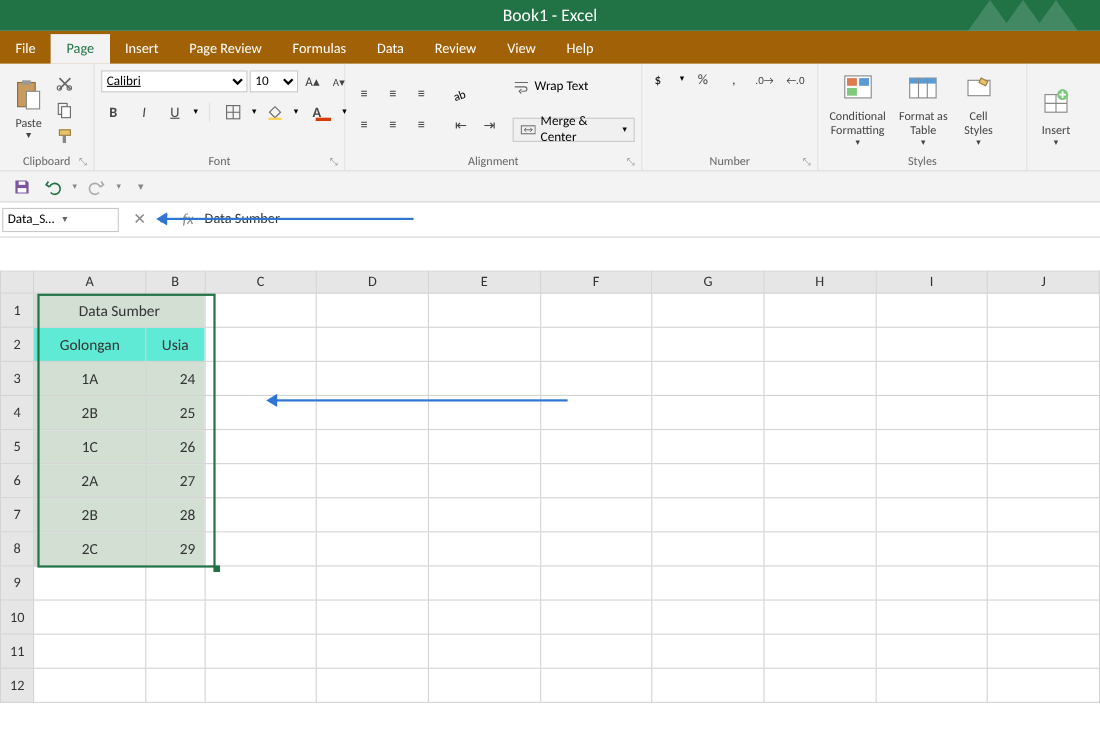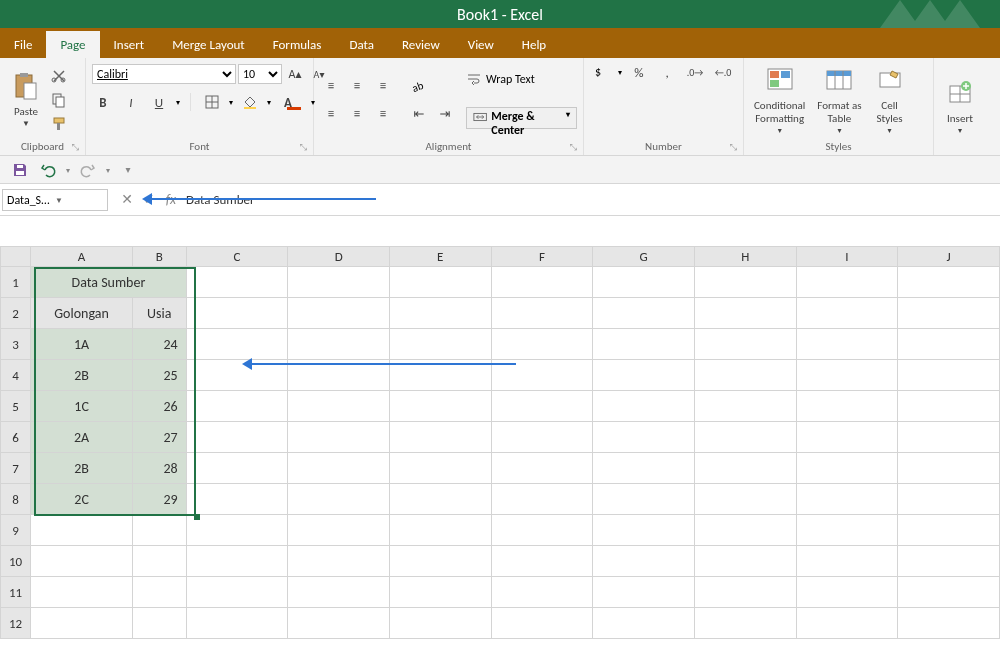--- a/index.html
+++ b/index.html
@@ -24,23 +24,23 @@
   .group-body { flex: 1; display: flex; align-items: center; }
 
   .big-btn { display: flex; flex-direction: column; align-items: center; font-size: 11px; color: #444; padding: 2px 4px; text-align: center; }
   .big-btn svg, .big-btn .icon { height: 32px; width: 32px; margin-bottom: 2px; }
 
   .small-btn { width: 22px; height: 22px; display: inline-flex; align-items: center; justify-content: center; font-size: 13px; color: #444; }
   .row { display: flex; align-items: center; gap: 2px; }
   .col { display: flex; flex-direction: column; gap: 2px; }
 
   select, .dropdown { font-size: 12px; border: 1px solid #c8c8c8; background: #fff; height: 20px; }
-  select.font { width: 144px; text-decoration: underline; } select.size { width: 44px; }
-
-  .merge-btn { border: 1px solid #c8c8c8; background: #f0f0f0; font-size: 12px; display: flex; gap: 4px; padding: 1px 6px; height: 22px; font-weight: bold; }
+  select.font { width: 133px; text-decoration: underline; } select.size { width: 44px; }
+
+  .merge-btn { border: 1px solid #c8c8c8; background: #f0f0f0; font-size: 12px; display: flex; align-items: center; gap: 4px; padding: 1px 6px; height: 22px; }
 
   
   .qat { background: #f3f3f3; border-bottom: 1px solid #d6d6d6; height: 28px; display: flex; align-items: center; gap: 8px; padding-left: 10px; }
   .qat-btn { width: 20px; height: 20px; display: flex; align-items: center; justify-content: center; color: #217346; }
 
   
   .formula-bar { height: 32px; display: flex; align-items: center; border-bottom: 1px solid #d6d6d6; }
   .name-box { width: 106px; height: 22px; border: 1px solid #c8c8c8; font-size: 12px; display: flex; align-items: center; padding: 0 4px; margin-left: 2px; margin-right: 8px; }
   .name-box span { flex: 1; white-space: nowrap; overflow: hidden; text-overflow: ellipsis; }
   .fb-btn { width: 22px; height: 22px; display: flex; align-items: center; justify-content: center; color: #888; font-size: 14px; }
@@ -57,41 +57,41 @@
   .grid th { background: #e6e6e6; text-align: center; height: 20px; }
   .grid th.colhead { width: 98px; font-size: 13px; }
   .grid th.rowhead { width: 32px; font-size: 13px; }
   .grid th.colhead.colA{ width:106px; } .grid th.colhead.colB{ width:56px; }
   .grid th.colhead.wide{ width:112px; }
   .grid td { height: 31px; padding: 0 4px; }
   .corner { background: #e6e6e6; }
   .handle { position: absolute; width: 6px; height: 6px; background: #217346; }
 
   .data-title { font-size: 17px; text-align: center; background: #d3dfd3; }
-  .data-head { font-size: 15px; text-align: center; background: #e5e5e5; }
+  .data-head { font-size: 15px; text-align: center; background: #5eead4; }
   .data-cell { font-size: 15px; text-align: center; background: #d3dfd3; }
   .data-cell.num { text-align: right; padding-right: 8px; }
 
   .v-divider{border-left:1px solid #e0e0e0;height:60px;margin:0 4px;}
 </style>
 </head>
 <body>
 
 <div class="titlebar">
   <span>Book1 - Excel</span>
   <svg class="titlebar-pattern" viewBox="0 0 120 28">
       <path d="M0 28 L20 0 L40 28 Z M30 28 L50 0 L70 28 Z M60 28 L80 0 L100 28 Z" fill="#fff"></path>
     </svg>
 </div>
 
 <div class="ribbon-tabs">
   <div class="ribbon-tab">File</div>
   <div class="ribbon-tab active">Page</div>
   <div class="ribbon-tab">Insert</div>
-  <div class="ribbon-tab">Merge Layout</div>
+  <div class="ribbon-tab">Page Review</div>
   <div class="ribbon-tab">Formulas</div>
   <div class="ribbon-tab">Data</div>
   <div class="ribbon-tab">Review</div>
   <div class="ribbon-tab">View</div>
   <div class="ribbon-tab">Help</div>
 </div>
 
 <div class="ribbon">
 
   <div class="group" style="width:86px">

